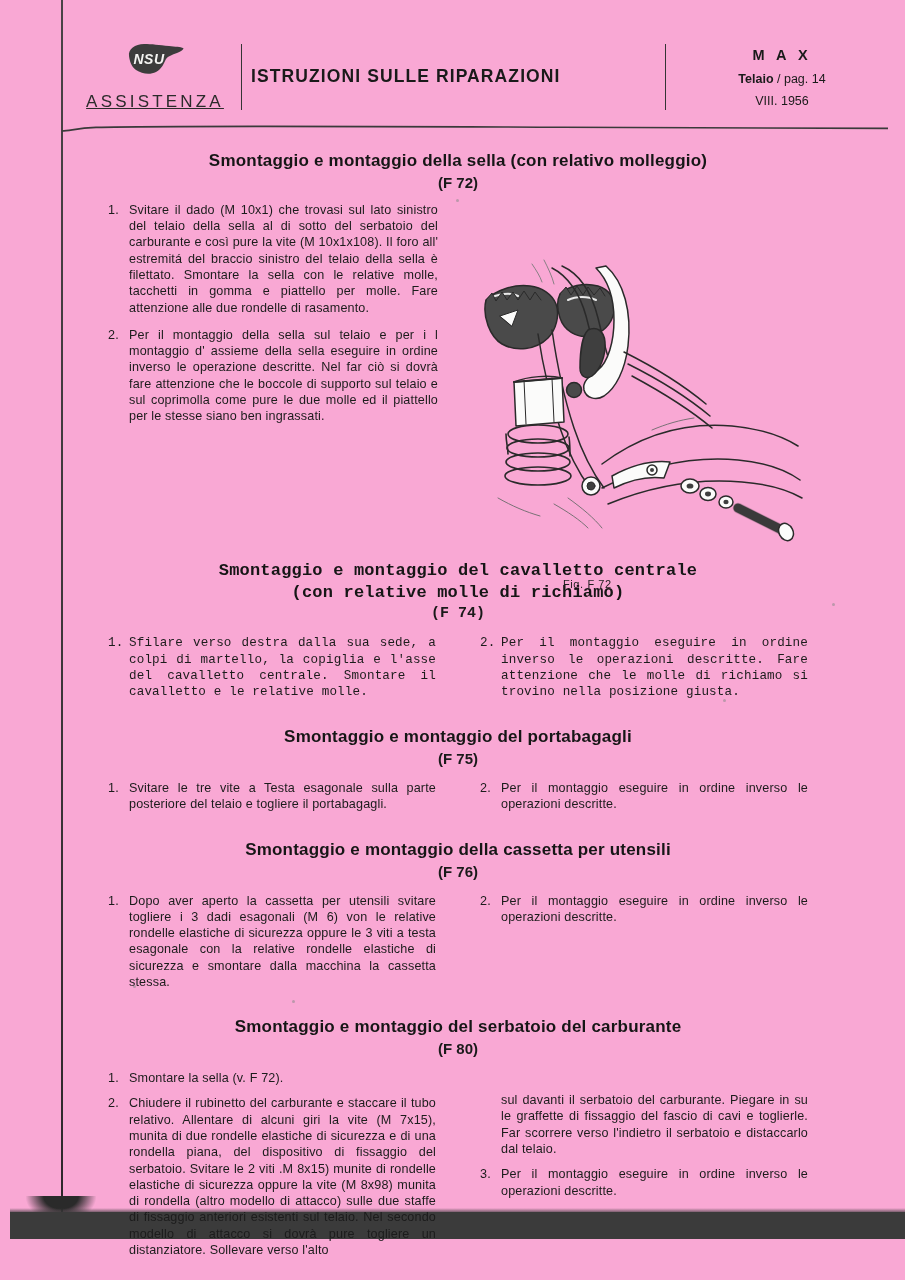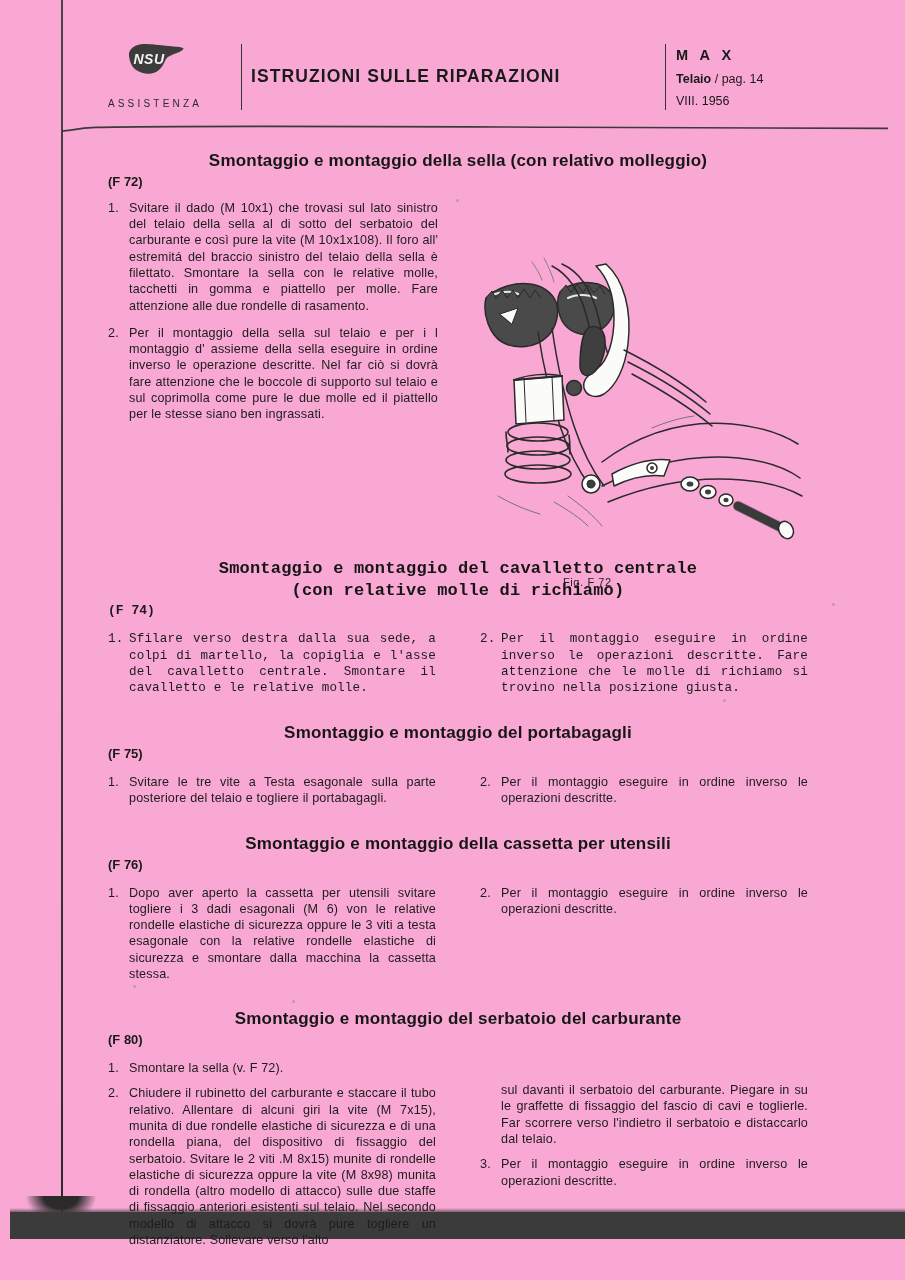--- a/index.html
+++ b/index.html
@@ -70,25 +70,26 @@
     text-align: center;
   }
   .nsu-badge {
     position: relative;
     width: 60px;
     height: 34px;
     margin: 2px auto 0 auto;
   }
   .nsu-badge svg { display: block; }
   .assistenza {
-    margin-top: 22px;
-    font-size: 10px;
+    margin-top: 16px;
+    font-size: 17px;
     letter-spacing: 3.2px;
     color: #2b2b2b;
     font-weight: 400;
+    text-decoration: underline;
   }
   .hdr-divider-1, .hdr-divider-2 {
     position: absolute;
     top: 4px;
     width: 1px;
     height: 66px;
     background: #353535;
   }
   .hdr-divider-1 { left: 165px; }
   .hdr-divider-2 { left: 589px; }
@@ -103,20 +104,21 @@
     font-size: 17.5px;
     letter-spacing: 1.1px;
     color: #1a1a1a;
   }
 
   .hdr-meta {
     position: absolute;
     left: 600px;
     top: 7px;
     width: 212px;
+    text-align: center;
     color: #1a1a1a;
   }
   .hdr-max {
     font-weight: bold;
     font-size: 14.5px;
     letter-spacing: 4px;
   }
   .hdr-telaio {
     margin-top: 9px;
     font-size: 12.5px;
@@ -146,21 +148,22 @@
   h2.section-title {
     margin: 0;
     text-align: center;
     font-size: 17px;
     font-weight: bold;
     letter-spacing: .2px;
     color: #161616;
     line-height: 1.28;
   }
   .section-code {
-    font-size: 13px;
+    text-align: center;
+    font-size: 15px;
     font-weight: bold;
     margin-top: 2px;
     color: #1a1a1a;
   }
 
   .para {
     font-size: 12.6px;
     line-height: 16.3px;
     text-align: justify;
     color: #1c1c1c;

